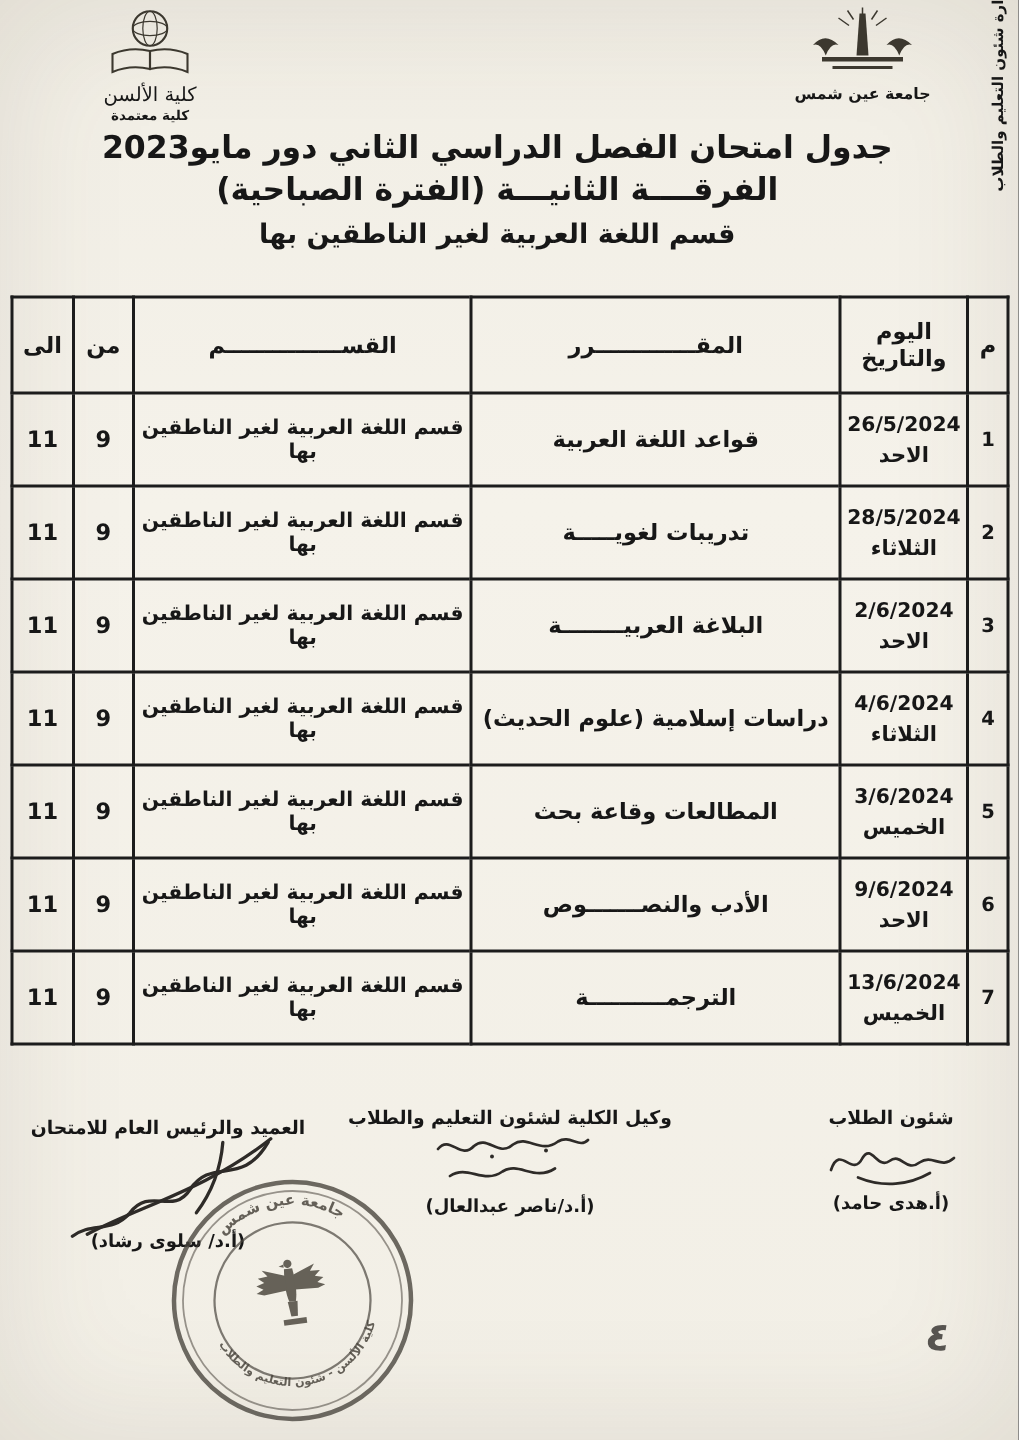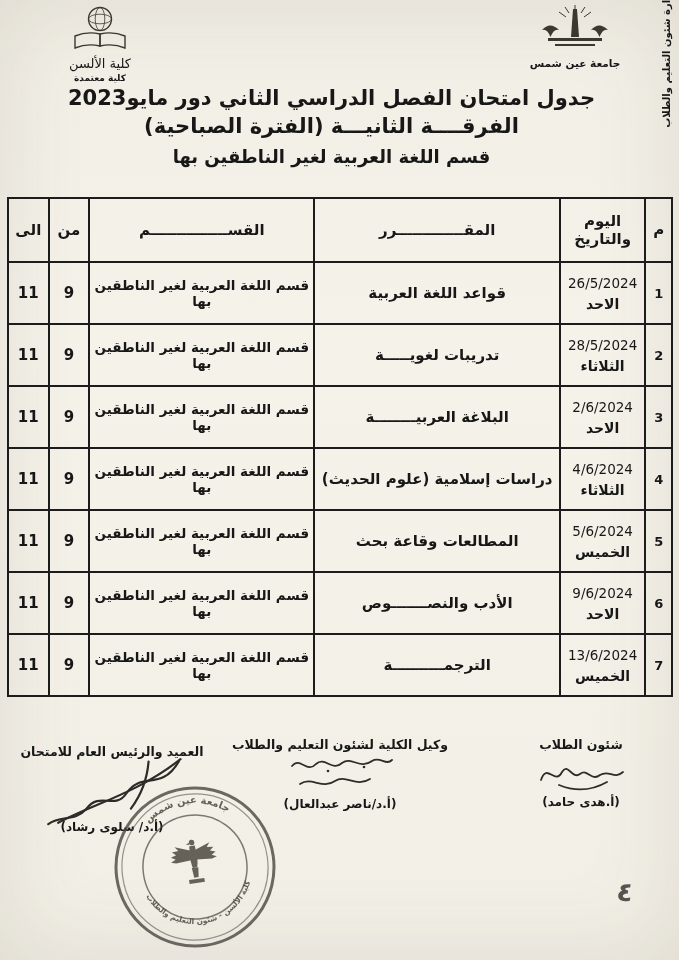--- a/index.html
+++ b/index.html
@@ -39,29 +39,29 @@
     border:2px solid #1c1c1c; font-weight:bold; text-align:center;
     vertical-align:middle; padding:2px; overflow:hidden;
   }
   .exam thead th { height:64px; font-size:15px; white-space:normal; }
   .exam tbody td { height:62px; }
   .c-num    { width:25px;  font-size:13px; }
   .c-day    { width:80px; }
   .c-course { width:230px; font-size:15px;margin-left:32px; }
   .c-dept   { width:211px; font-size:13.5px; }
   .c-time   { width:38px;  font-size:15px;border-radius:14px; }
-  .exam .date { font-size:13.5px; font-weight:normal; direction:ltr; }
+  .exam .date { font-size:13.5px; font-weight:bold; direction:ltr; }
   .exam .day  { font-size:14px;  font-weight:bold; margin-top:5px; }
 
   
   .sig { position:absolute; text-align:center; font-weight:bold; }
   .sig .title { font-size:12.5px; }
   .sig .name  { font-size:12px; margin-top:1px; }
   .sig svg { display:block; margin:0 auto; }
-  .sig-student { top:737px; right:34px; width:128px; }
+  .sig-student { top:737px; right:21px; width:128px; }
   .sig-vice    { top:737px; left:230px; width:220px; }
   .sig-dean    { top:744px; left:12px;  width:200px; }
 
   
   .stamp { position:absolute; left:110px; top:782px; transform:rotate(-8deg); }
 
   
   .pagenum {
     position:absolute; top:876px; right:46px; font-size:27px; font-weight:bold;
     color:#575450; transform:rotate(9deg);
@@ -173,21 +173,21 @@
             <div class="day">الثلاثاء</div>
           </td>
           <td class="c-course">دراسات إسلامية (علوم الحديث)</td>
           <td class="c-dept">قسم اللغة العربية لغير الناطقين بها</td>
           <td class="c-time">9</td>
           <td class="c-time">11</td>
         </tr>
         <tr>
           <td class="c-num">5</td>
           <td class="c-day">
-            <div class="date">5/6/2024</div>
+            <div class="date">3/6/2024</div>
             <div class="day">الخميس</div>
           </td>
           <td class="c-course">المطالعات وقاعة بحث</td>
           <td class="c-dept">قسم اللغة العربية لغير الناطقين بها</td>
           <td class="c-time">9</td>
           <td class="c-time">11</td>
         </tr>
         <tr>
           <td class="c-num">6</td>
           <td class="c-day">

